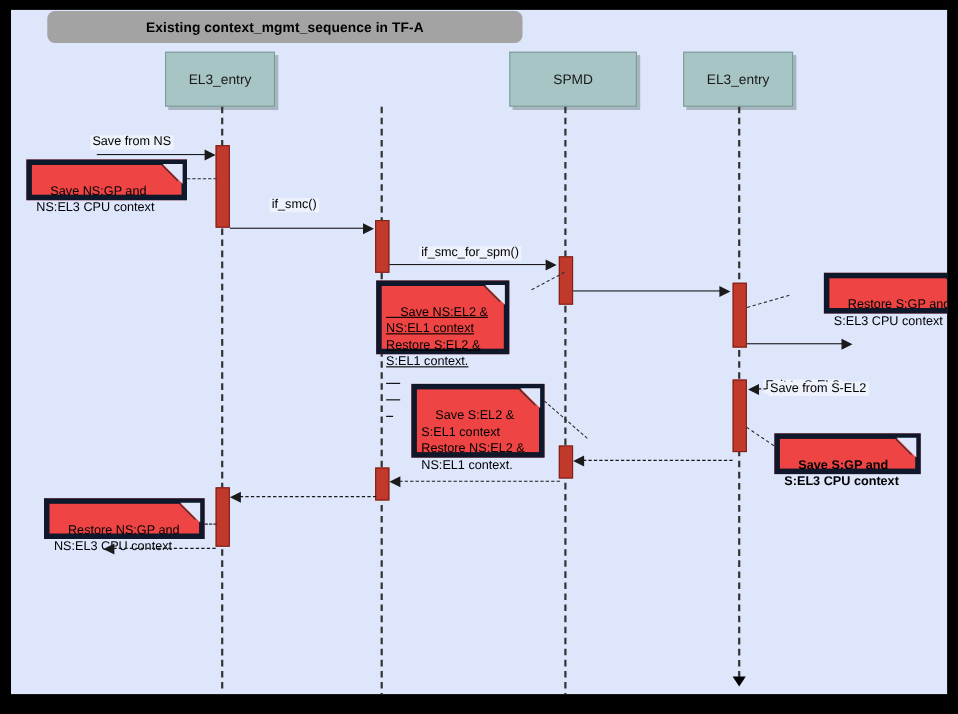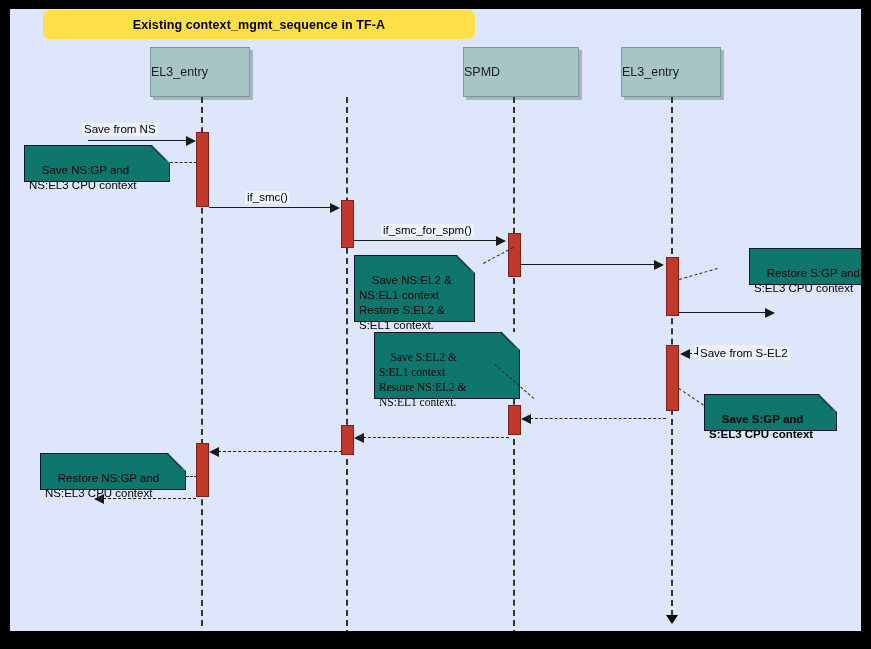--- a/index.html
+++ b/index.html
@@ -23,40 +23,40 @@
     background: #dde6fb;
     overflow: hidden;
   }
   
   #title-banner {
     position: absolute;
     left: 33px;
     top: 1px;
     width: 432px;
     height: 29px;
-    background: #fde047;
+    background: #a3a3a3;
     border-radius: 7px;
     display: flex;
     align-items: center;
     justify-content: center;
     font-size: 12.5px;
     font-weight: bold;
     color: #000;
     letter-spacing: 0.1px;
   }
   
   .lifeline-head {
     position: absolute;
     height: 50px;
     background: #a8c5c5;
     border: 1px solid #7c9a9a;
     box-shadow: 3px 3px 0 rgba(120,140,140,0.55);
     display: flex;
     align-items: center;
-    justify-content: flex-start;
+    justify-content: center;
     font-size: 12.5px;
     color: #1a1a1a;
     box-sizing: border-box;
   }
   
   .lifeline-line {
     position: absolute;
     width: 0;
     border-left: 2px dashed #333;
   }
@@ -103,22 +103,22 @@
     font-size: 11.5px;
     color: #000;
     background: #eef2fd;
     white-space: nowrap;
     padding: 0 2px;
     line-height: 13px;
   }
   
   .note {
     position: absolute;
-    background: #0f766e;
-    border: 1px solid #0f172a;
+    background: #ef4444;
+    border: 5px solid #0f172a;
     box-sizing: border-box;
     font-size: 11.5px;
     line-height: 15px;
     color: #000;
     padding: 2px 4px 10px 4px;
     white-space: pre;
   }
   .note .fold {
     position: absolute;
     top: -1px;
@@ -192,27 +192,27 @@
   <div class="note" style="left:14px; top:136px; width:146px; height:37px;">
     <span>Save NS:GP and
 NS:EL3 CPU context</span>
     <span class="fold"></span>
     <span class="fold-edge"></span>
   </div>
   <div class="connector" style="left:160px; top:153px; width:27px;"></div>
 
   <div class="msg-line" style="left:199px; top:198px; width:124px;"></div>
   <div class="arrow-right" style="left:320px; top:194px;"></div>
-  <div class="msg-label" style="left:235px; top:182px;">if_smc()</div>
+  <div class="msg-label" style="left:235px; top:171px;">if_smc()</div>
 
   <div class="msg-line" style="left:344px; top:231px; width:142px;"></div>
   <div class="arrow-right" style="left:486px; top:227px;"></div>
   <div class="msg-label" style="left:371px; top:215px;">if_smc_for_spm()</div>
 
-  <div class="note" style="left:344px; top:246px; width:121px; height:67px;">
+  <div class="note" style="left:332px; top:246px; width:121px; height:67px;text-decoration:underline;">
     <span>Save NS:EL2 &amp;
 NS:EL1 context
 Restore S:EL2 &amp;
 S:EL1 context.</span>
     <span class="fold"></span>
     <span class="fold-edge"></span>
   </div>
   <div class="connector" style="left:473px; top:254px; width:34px; transform:rotate(-28deg);"></div>
 
   <div class="msg-line" style="left:511px; top:255px; width:134px;"></div>
@@ -238,21 +238,21 @@
     <span>Save S:GP and
 S:EL3 CPU context</span>
     <span class="fold"></span>
     <span class="fold-edge"></span>
   </div>
   <div class="connector" style="left:669px; top:379px; width:30px; transform:rotate(34deg);"></div>
 
   <div class="msg-line dashed" style="left:520px; top:409px; width:136px;"></div>
   <div class="arrow-left" style="left:511px; top:405px;"></div>
 
-  <div class="note" style="left:364px; top:323px; width:146px; height:67px;font-family:Liberation Serif, serif;">
+  <div class="note" style="left:364px; top:340px; width:121px; height:67px;">
     <span>Save S:EL2 &amp;
 S:EL1 context
 Restore NS:EL2 &amp;
 NS:EL1 context.</span>
     <span class="fold"></span>
     <span class="fold-edge"></span>
   </div>
   <div class="connector" style="left:485px; top:355px; width:52px; transform:rotate(41deg);"></div>
 
   <div class="msg-line dashed" style="left:353px; top:428px; width:146px;"></div>

